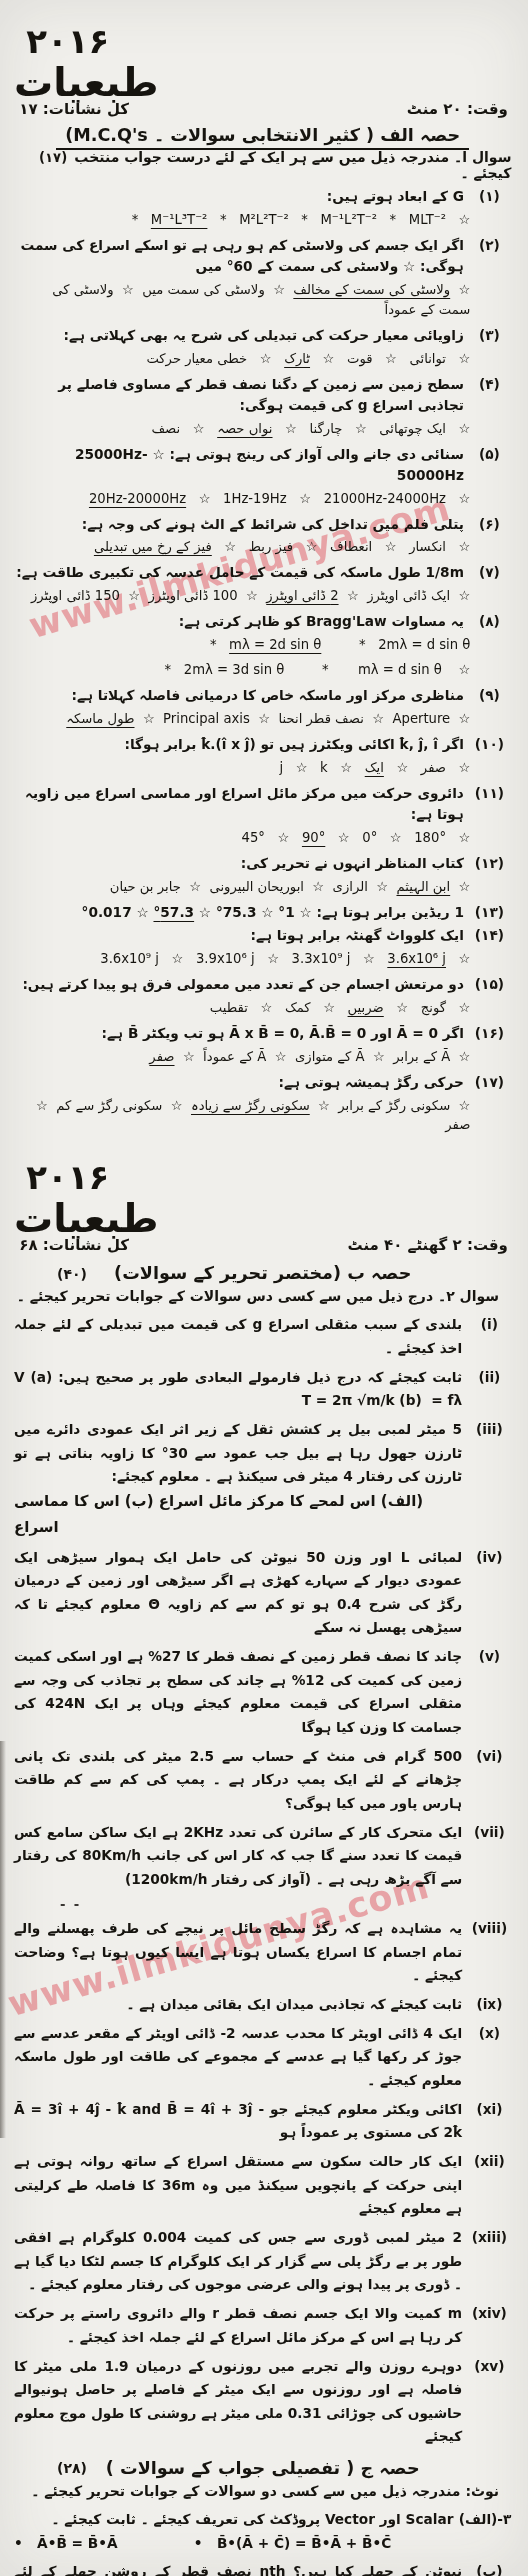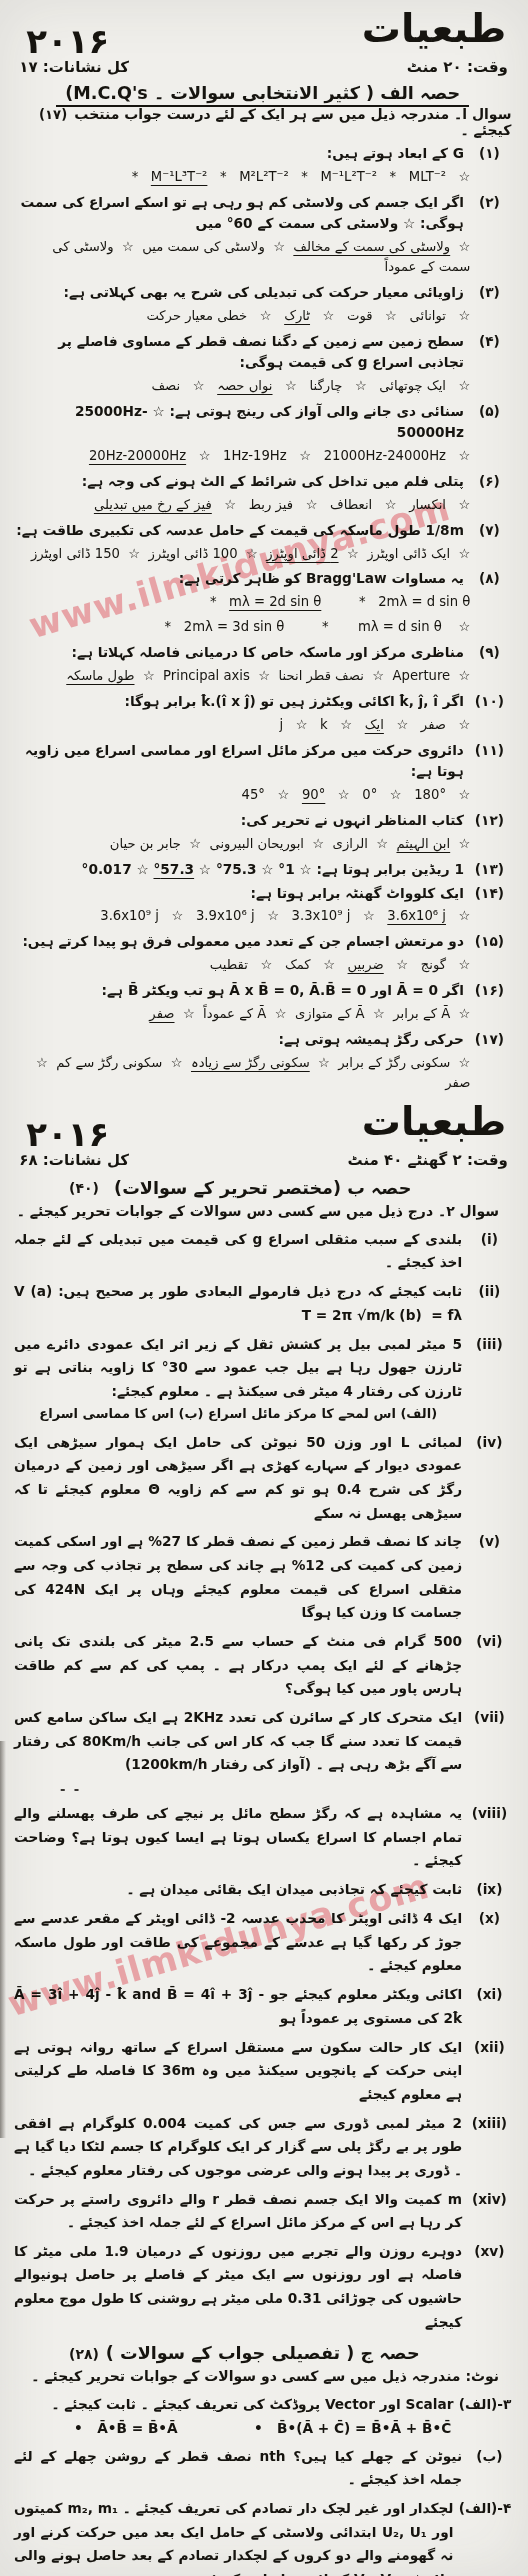--- a/index.html
+++ b/index.html
@@ -5,48 +5,48 @@
   html,body{margin:0;padding:0;background:#d8d6d2;}
   .page{
     position:relative;width:529px;height:2576px;margin:0 auto;
     background:#f0efeb;color:#16140f;overflow:hidden;
     font-family:"DejaVu Sans","Liberation Sans",sans-serif;
     box-shadow:inset 0 0 62px rgba(60,55,45,.10);
   }
   .content{position:relative;padding:7px 17.6px 0 14px;z-index:2;}
   u{text-decoration:underline;text-decoration-thickness:1.3px;text-underline-offset:3.5px;}
 
-  .hdr{display:flex;justify-content:space-between;align-items:flex-start;}
+  .hdr{display:flex;justify-content:space-between;align-items:flex-start;flex-direction:column;}
   .hdr-year{font-size:34px;font-weight:bold;letter-spacing:2.6px;padding:14px 0 0 12.3px;}
   .hdr-title{font-size:39px;font-weight:bold;line-height:1.05;padding:1.8px 5.3px 0 0;}
   .meta{display:flex;justify-content:space-between;font-size:15px;font-weight:bold;margin:-3.5px 0 1.8px;}
   .meta .m-left{padding-left:5.3px;}
   .meta .m-right{padding-right:3.5px;}
 
   .sec-head{text-align:center;margin:7px 0 3.5px;font-size:17.6px;font-weight:bold;}
   .sec-head .inner{border-bottom:2.2px solid #16140f;padding:0 8.8px 2.6px;}
   .sec-row{position:relative;margin:8.8px 0 1.8px;}
-  .sec-row .sec-marks{position:absolute;left:55px;top:2.6px;font-size:14px;font-weight:bold;}
+  .sec-row .sec-marks{position:absolute;left:43px;top:2.6px;font-size:14px;font-weight:bold;}
 
   .intro-row{display:flex;justify-content:space-between;align-items:baseline;margin:3.5px 0 5.3px;}
   .intro-row .marks{font-size:13.2px;font-weight:bold;padding-left:25px;}
   .intro-row .txt{font-size:14px;font-weight:bold;text-align:right;flex:1;}
 
   .mcq-item{margin:2.6px 0;}
   .mcq-qline{display:flex;gap:7px;font-size:13.7px;font-weight:bold;line-height:1.55;padding-right:3.5px;}
   .mcq-num{min-width:37px;text-align:center;flex:none;}
   .mcq-qtext{flex:1;}
   .mcq-opt{font-size:13.2px;font-weight:normal;text-align:right;padding:2.6px 41px 2.6px 5.3px;line-height:1.5;white-space:pre-wrap;}
 
   .sq-item{margin:5.3px 0;}
   .sq-line{display:flex;gap:5.3px;font-size:13.7px;font-weight:bold;line-height:1.72;}
   .sq-num{min-width:44px;text-align:center;flex:none;font-weight:bold;}
   .sq-text{flex:1;text-align:justify;}
-  .sq-cont{font-size:13px;font-weight:bold;line-height:1.72;padding-right:49px;text-align:center;}
-  .formula-line{direction:ltr;text-align:center;font-size:13.7px;font-weight:bold;padding:3.5px 0;white-space:pre-wrap;}
+  .sq-cont{font-size:15px;font-weight:bold;line-height:1.72;padding-right:49px;text-align:left;}
+  .formula-line{direction:ltr;text-align:left;font-size:13.7px;font-weight:bold;padding:3.5px 0;white-space:pre-wrap;}
   .note-line{font-size:14px;font-weight:bold;text-align:right;padding:3.5px 12.3px 3.5px 0;}
   .stray{font-size:13.2px;font-weight:bold;text-align:left;padding-left:46px;color:#3a3733;letter-spacing:1.8px;}
 
   .watermark{
     position:absolute;z-index:1;font-size:35px;font-weight:bold;
     color:rgba(222,88,97,.50);white-space:nowrap;letter-spacing:0.9px;
     transform:rotate(-16deg);transform-origin:left center;
   }
   .wm1{left:30px;top:607px;}
   .wm2{left:8.8px;top:1985px;}

